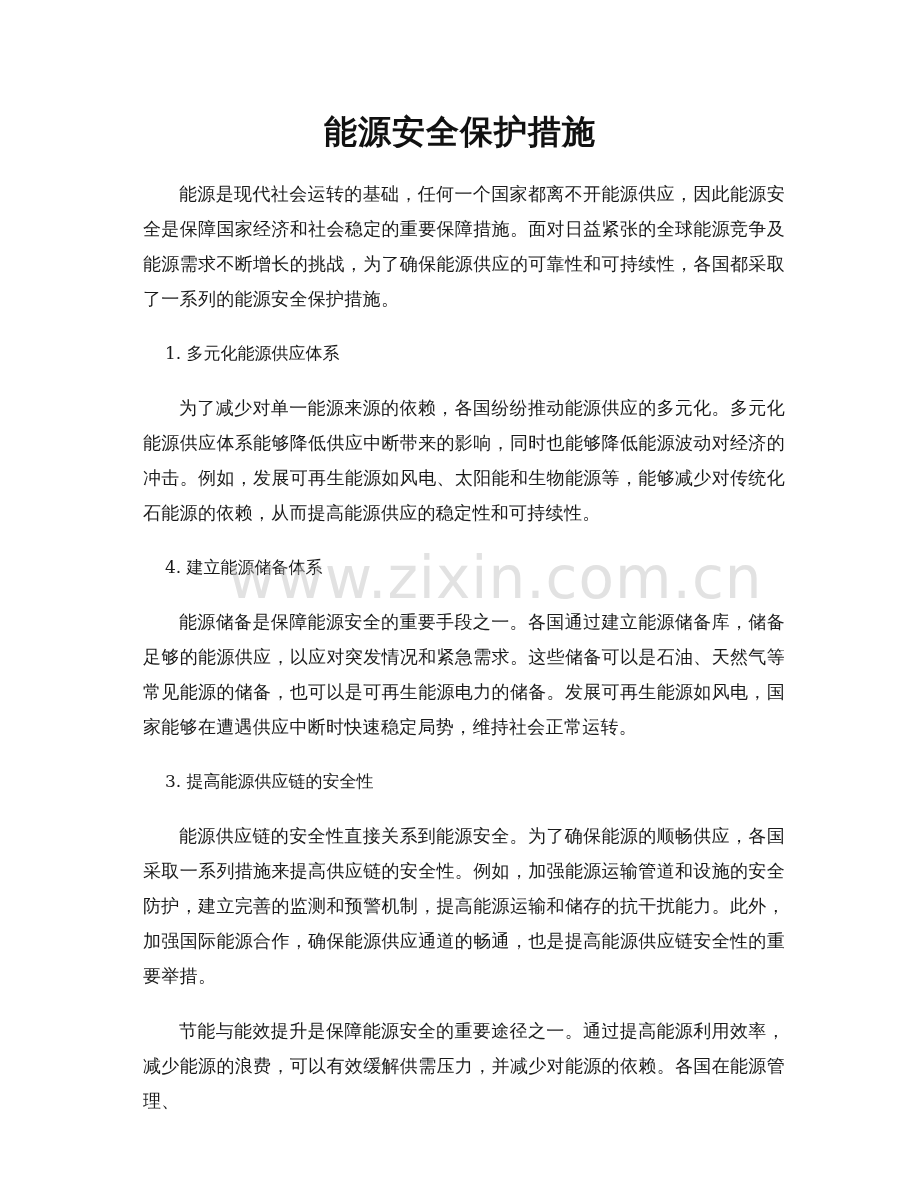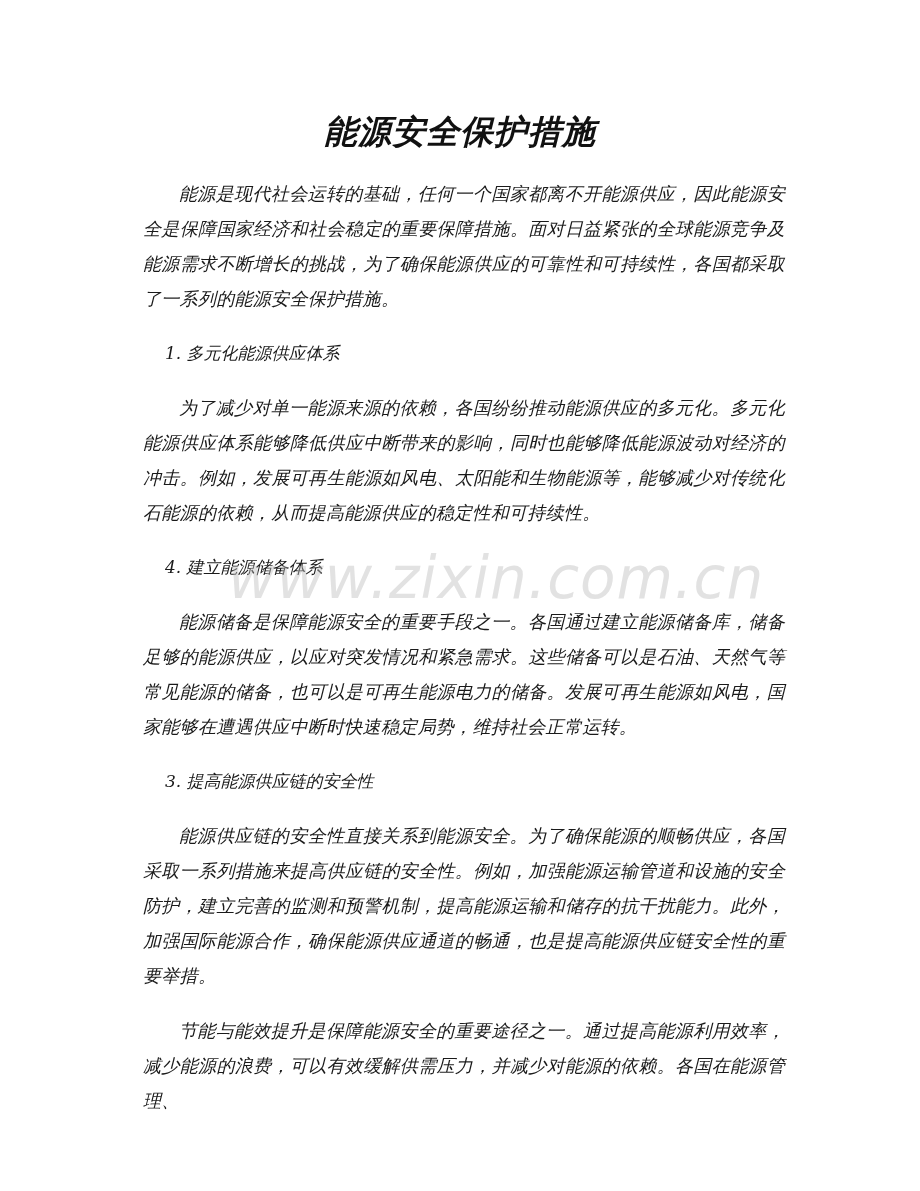--- a/index.html
+++ b/index.html
@@ -1,21 +1,20 @@
 <!DOCTYPE html>
 <html><head>
 <meta charset="utf-8">
 <style>
   html, body { margin: 0; padding: 0; background: #ffffff; }
   body { width: 920px; height: 1191px; position: relative; overflow: hidden; }
   .page {
     position: absolute; left: 0; top: 0; width: 920px; height: 1191px;
     background: #ffffff; color: #1a1a1a;
     font-family: "DejaVu Serif", "Liberation Serif", serif;
-    font-style: italic;
   }
   .title {
     position: absolute; left: 0; top: 108px; width: 920px;
     text-align: center; font-family: "DejaVu Sans", "Liberation Sans", sans-serif;
     font-weight: bold; font-size: 33px; line-height: 48px; color: #111;
     letter-spacing: 1px;
   }
   .content { position: absolute; left: 135px; top: 176px; width: 650px; }
   .para {
     font-size: 18px; line-height: 35px; text-indent: 36px;

